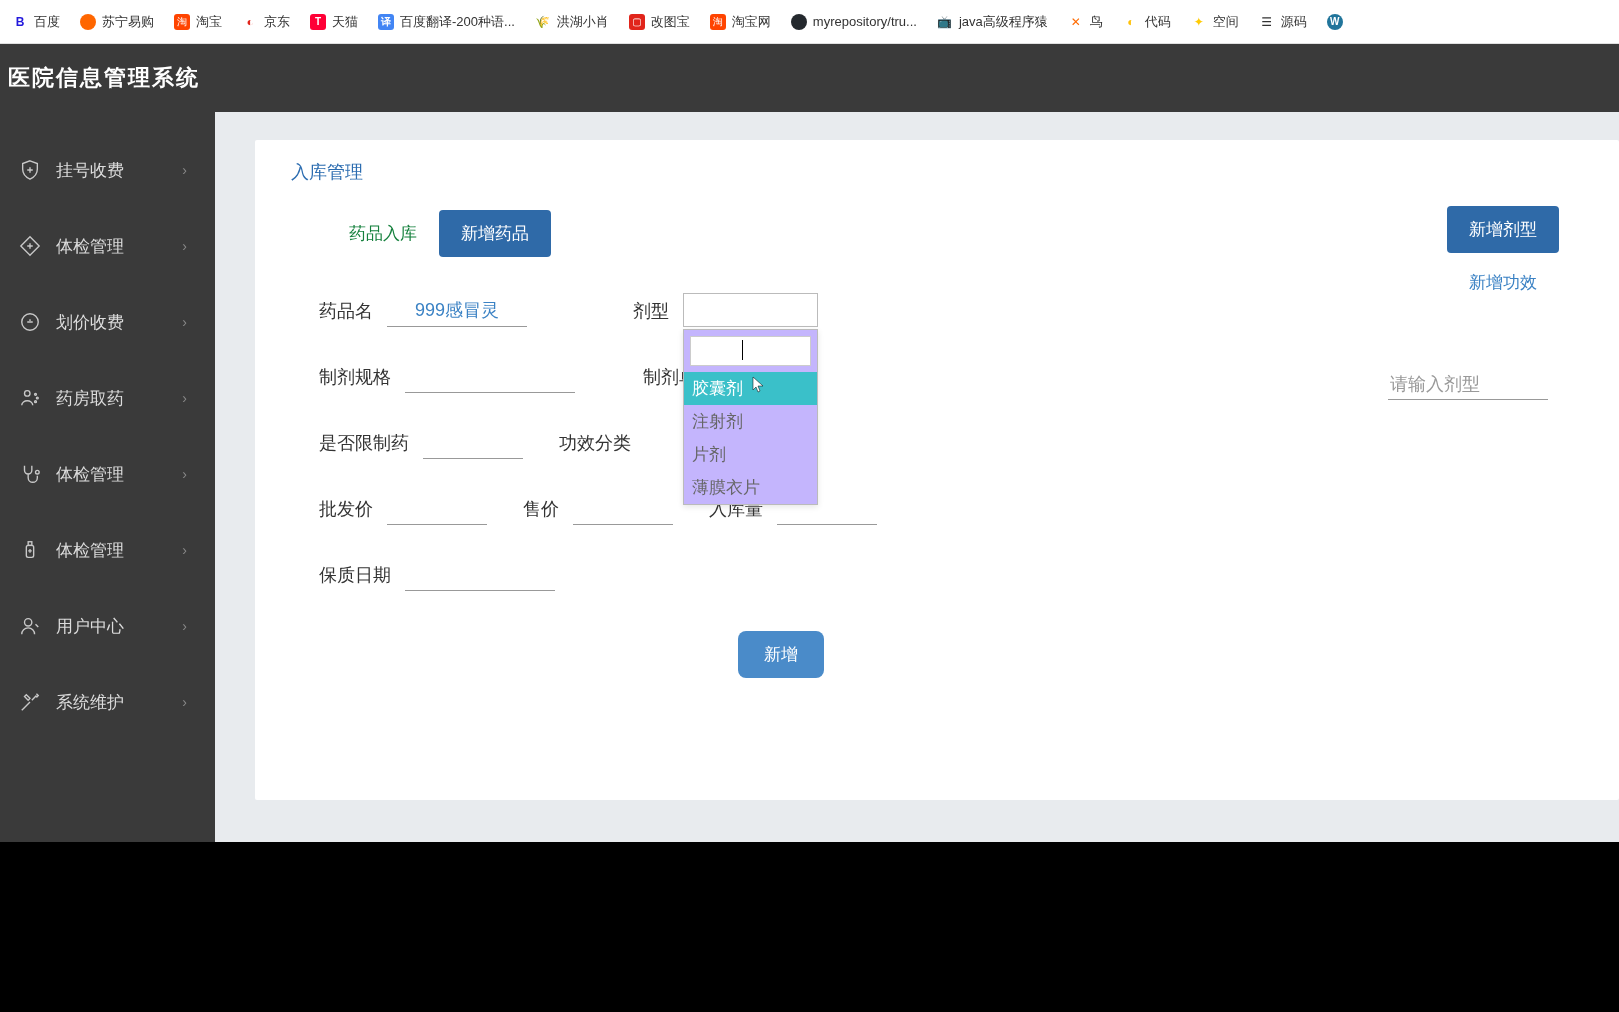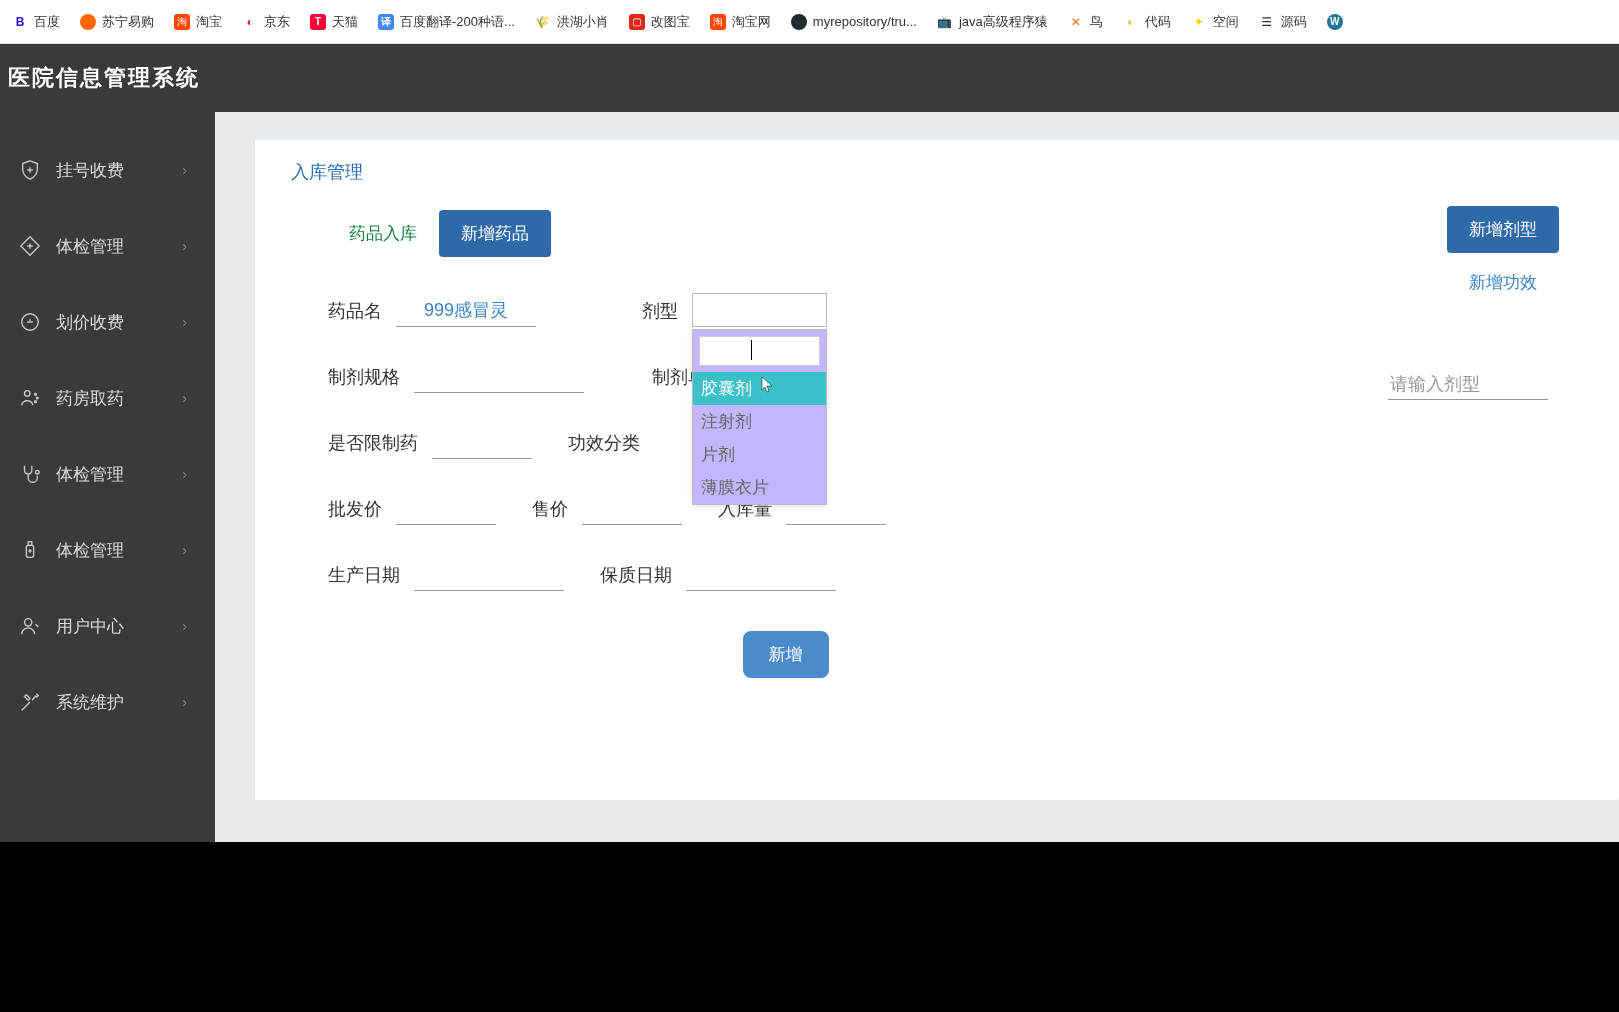--- a/index.html
+++ b/index.html
@@ -176,21 +176,21 @@
       cursor: pointer;
     }
     .link-action {
       color: #3b82c4;
       font-size: 17px;
       cursor: pointer;
     }
 
     
     .form-area {
-      margin-left: 37px;
+      margin-left: 28px;
       font-size: 18px;
       color: #333;
     }
     .form-row {
       display: flex;
       align-items: flex-end;
       margin-bottom: 36px;
       gap: 36px;
       flex-wrap: wrap;
     }
@@ -579,24 +579,20 @@
             <input class="form-input w-sm" style="">
           </div>
           <div class="form-group">
             <span class="form-label">入库量</span>
             <input class="form-input w-sm" style="">
           </div>
         </div>
 
         <div class="form-row">
           <div class="form-group">
-            <span class="form-label">生产日期</span>
-            <input class="form-input w-date" style="">
-          </div>
-          <div class="form-group">
             <span class="form-label">保质日期</span>
             <input class="form-input w-date" style="">
           </div>
         </div>
 
 
         <div class="submit-row">
           <button class="btn-submit">新增</button>
         </div>
 

